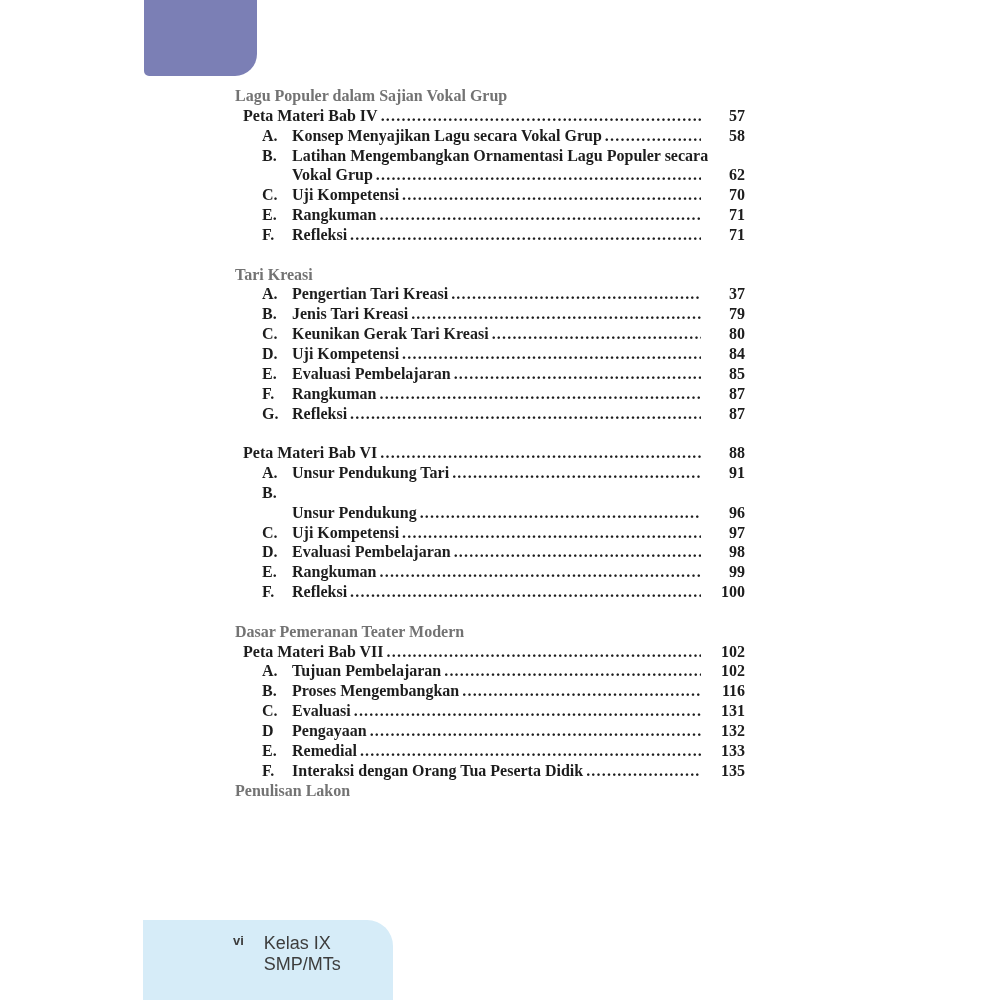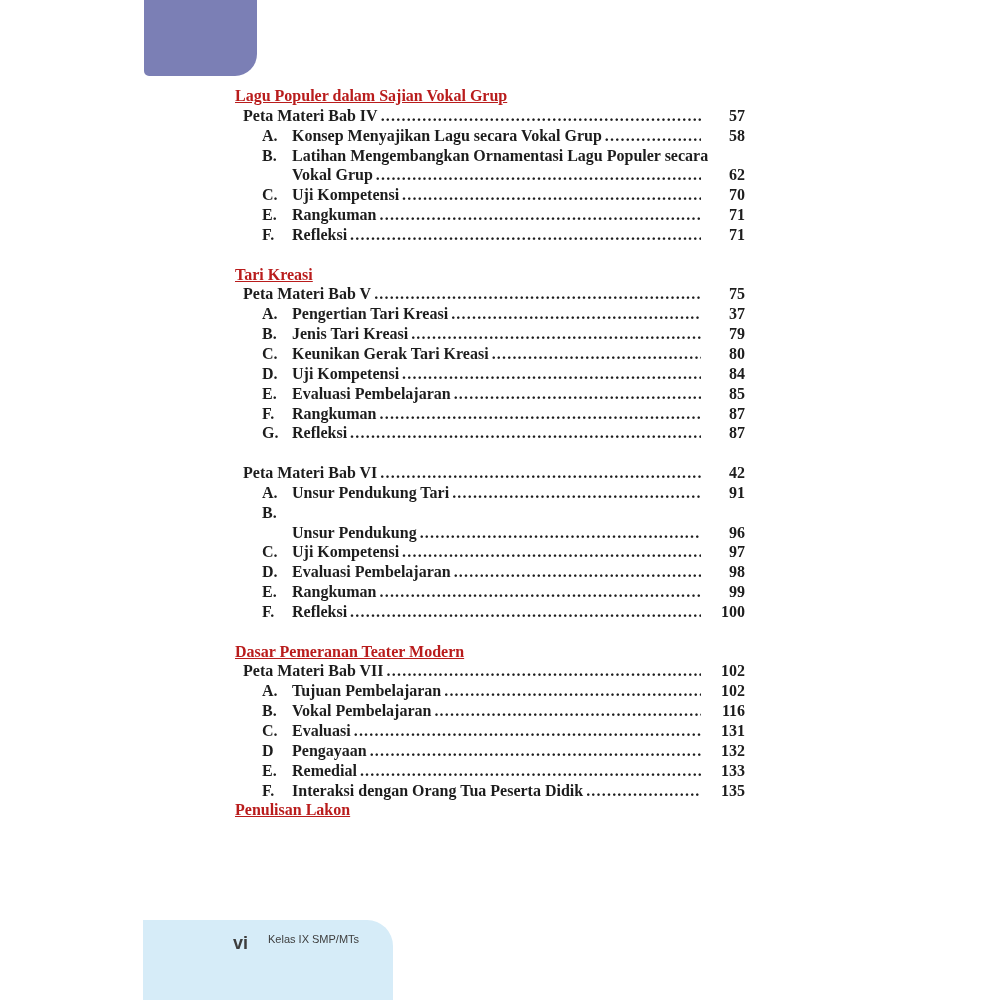--- a/index.html
+++ b/index.html
@@ -27,41 +27,41 @@
     border-top-right-radius:26px;
     font-family:"Liberation Sans", sans-serif;
     color:#3d3d3d;
     display:flex;
     align-items:flex-start;
     padding-top:13px;
     box-sizing:border-box;
   }
   .folio{
     font-weight:bold;
+    font-size:13px;
+    margin-left:90px;
+  }
+  .footer-label{
     font-size:18px;
-    margin-left:90px;
-  }
-  .footer-label{
-    font-size:11px;
     margin-left:20px;
   }
   
   .toc{
     position:absolute;
     left:235px;top:86px;
     width:510px;
     font-weight:bold;
     font-size:16px;
     line-height:19.85px;
     color:#1d1d1d;
   }
   .section{margin-top:19.85px;}
   .section.first{margin-top:0;}
   .section.tight{margin-top:0;}
-  .section-title{color:#b91c1c;text-decoration:underline;}
+  .section-title{color:#737373;}
   .row{display:flex;align-items:flex-end;}
   .row .txt{white-space:nowrap;}
   .peta{padding-left:8px;}
   .lettered{padding-left:27px;}
   .cont{padding-left:57px;}
   .letter{flex:0 0 30px;}
   .dots{
     flex:1 1 auto;
     overflow:hidden;
     white-space:nowrap;
@@ -121,25 +121,20 @@
           </div>
           <div class="row lettered">
             <span class="letter">F.</span>
             <span class="txt">Refleksi</span>
             <span class="dots"></span>
             <span class="page-num">71</span>
           </div>
         </section>
         <section class="section">
           <div class="section-title">Tari Kreasi</div>
-          <div class="row peta">
-            <span class="txt">Peta Materi Bab V</span>
-            <span class="dots"></span>
-            <span class="page-num">75</span>
-          </div>
           <div class="row lettered">
             <span class="letter">A.</span>
             <span class="txt">Pengertian Tari Kreasi</span>
             <span class="dots"></span>
             <span class="page-num">37</span>
           </div>
           <div class="row lettered">
             <span class="letter">B.</span>
             <span class="txt">Jenis Tari Kreasi</span>
             <span class="dots"></span>
@@ -173,21 +168,21 @@
             <span class="letter">G.</span>
             <span class="txt">Refleksi</span>
             <span class="dots"></span>
             <span class="page-num">87</span>
           </div>
         </section>
         <section class="section">
           <div class="row peta">
             <span class="txt">Peta Materi Bab VI</span>
             <span class="dots"></span>
-            <span class="page-num">42</span>
+            <span class="page-num">88</span>
           </div>
           <div class="row lettered">
             <span class="letter">A.</span>
             <span class="txt">Unsur Pendukung Tari</span>
             <span class="dots"></span>
             <span class="page-num">91</span>
           </div>
           <div class="row lettered">
             <span class="letter">B.</span>
           </div>
@@ -229,21 +224,21 @@
             <span class="page-num">102</span>
           </div>
           <div class="row lettered">
             <span class="letter">A.</span>
             <span class="txt">Tujuan Pembelajaran</span>
             <span class="dots"></span>
             <span class="page-num">102</span>
           </div>
           <div class="row lettered">
             <span class="letter">B.</span>
-            <span class="txt">Vokal Pembelajaran</span>
+            <span class="txt">Proses Mengembangkan</span>
             <span class="dots"></span>
             <span class="page-num">116</span>
           </div>
           <div class="row lettered">
             <span class="letter">C.</span>
             <span class="txt">Evaluasi</span>
             <span class="dots"></span>
             <span class="page-num">131</span>
           </div>
           <div class="row lettered">

